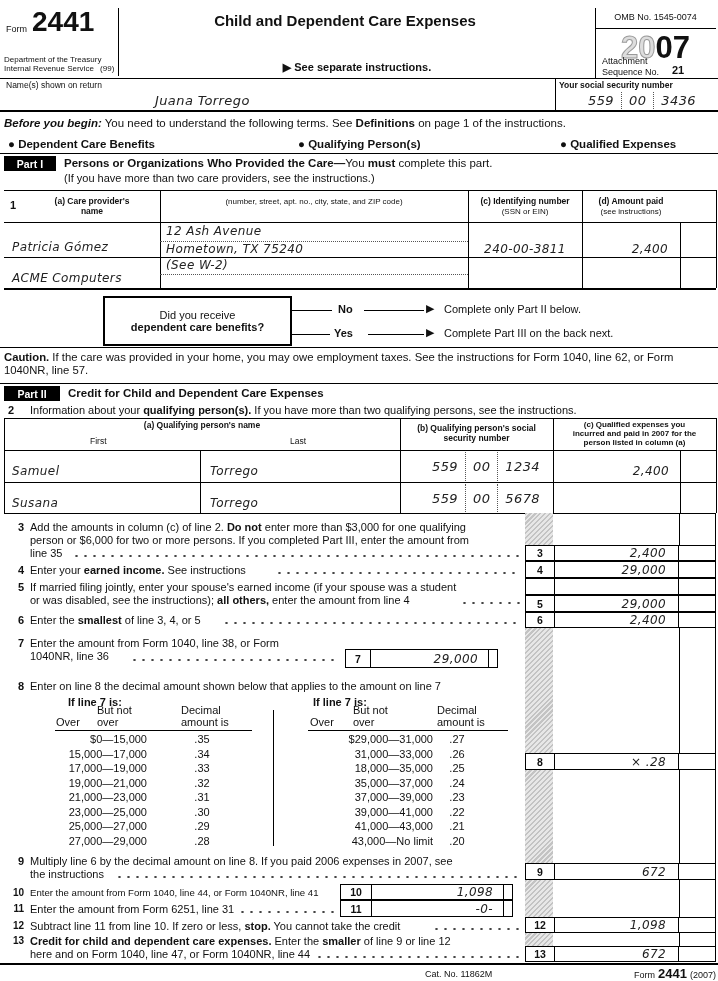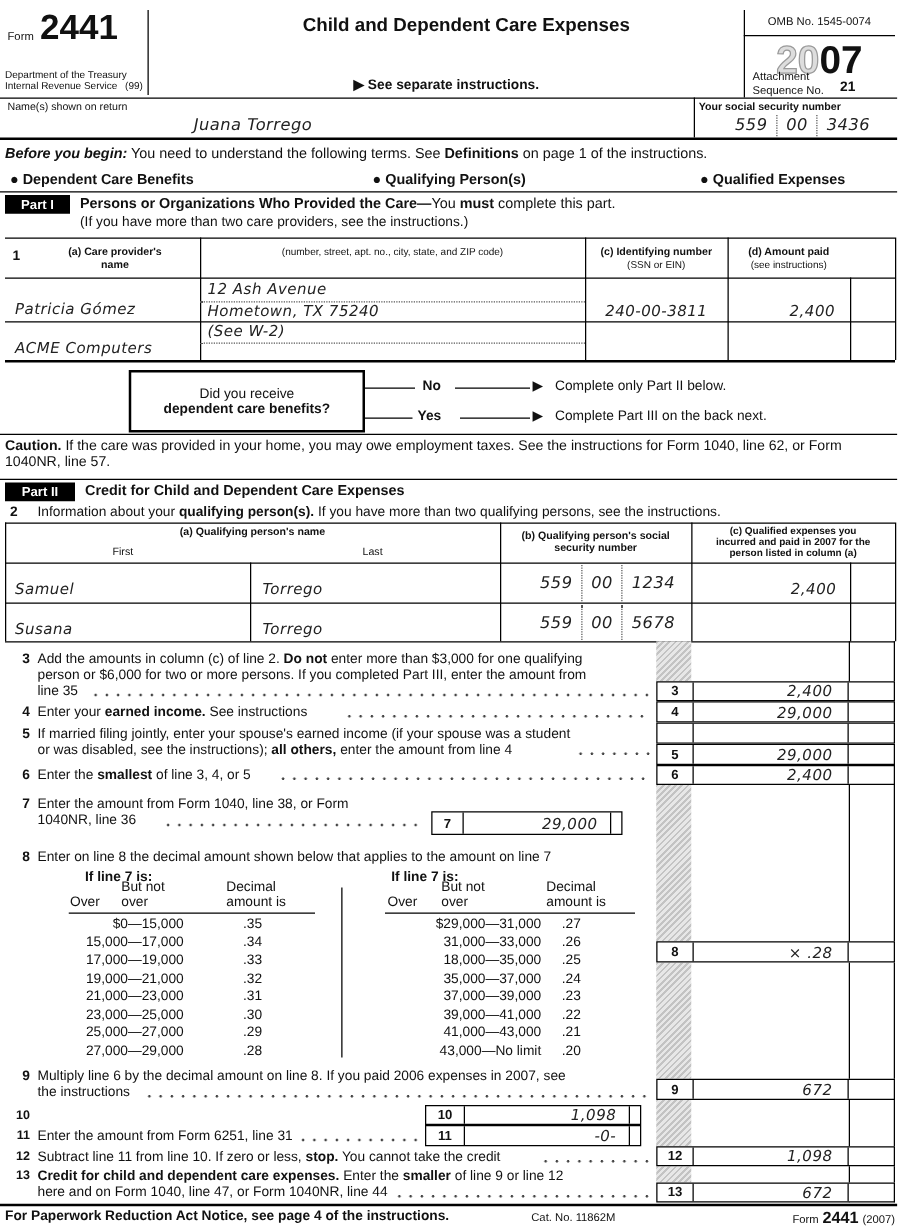--- a/index.html
+++ b/index.html
@@ -38,21 +38,21 @@
 <div class="page">
 
   <span class="abs" style="left:6px;top:24px;font-size:9px;">Form</span>
   <span class="abs b" style="left:32px;top:6px;font-size:28px;">2441</span>
   <div class="vl" style="left:118px;top:8px;height:68px;"></div>
   <span class="abs xs" style="left:4px;top:55px;">Department of the Treasury</span>
   <div class="abs xs" style="left:4px;top:64px;">
     <span>Internal Revenue Service</span>
     <span style="margin-left:4px;">(99)</span>
   </div>
-  <div class="abs ctr b" style="left:136px;top:12px;width:474px;font-size:15px;">Child and Dependent Care Expenses</div>
+  <div class="abs ctr b" style="left:108px;top:12px;width:474px;font-size:15px;">Child and Dependent Care Expenses</div>
   <div class="abs ctr b" style="left:120px;top:61px;width:474px;font-size:11px;">
     <span>▶</span>
     <span>See separate instructions.</span>
   </div>
   <div class="vl" style="left:595px;top:8px;height:70px;"></div>
   <div class="abs ctr" style="left:595px;top:12px;width:121px;font-size:9px;">OMB No. 1545-0074</div>
   <div class="hl" style="left:595px;top:28px;width:121px;"></div>
   <div class="abs ctr" style="left:595px;top:30px;width:121px;font-size:31px;font-weight:bold;">
     <span class="y20">20</span><span>07</span>
   </div>
@@ -360,20 +360,21 @@
   <div class="abs ctr" style="left:440px;top:835px;width:34px;">.20</div>
 
   <div class="abs rt b" style="left:4px;top:855px;width:20px;">9</div>
   <div class="abs lead13" style="left:30px;top:855px;width:495px;">
     <span>Multiply line 6 by the decimal amount on line 8. If you paid 2006 expenses in 2007, see</span><br>
     <span>the instructions</span>
   </div>
   <div class="dot" style="left:115px;top:876px;width:405px;"></div>
 
   <div class="abs rt b" style="left:4px;top:887px;width:20px;font-size:10px;">10</div>
+  <div class="abs" style="left:30px;top:887px;font-size:9.6px;">Enter the amount from Form 1040, line 44, or Form 1040NR, line 41</div>
   <div class="ibox" style="left:340px;top:884px;width:173px;height:16px;">
     <div class="inum" style="width:30px;">10</div>
     <div class="iamt hand">1,098</div>
     <div class="isliver"></div>
   </div>
 
   <div class="abs rt b" style="left:4px;top:903px;width:20px;font-size:10px;">11</div>
   <div class="abs" style="left:30px;top:903px;">Enter the amount from Form 6251, line 31</div>
   <div class="dot" style="left:238px;top:911px;width:98px;"></div>
   <div class="ibox" style="left:340px;top:900px;width:173px;height:17px;">
@@ -389,21 +390,20 @@
   <div class="dot" style="left:432px;top:928px;width:88px;"></div>
 
   <div class="abs rt b" style="left:4px;top:935px;width:20px;font-size:10px;">13</div>
   <div class="abs lead13" style="left:30px;top:935px;width:495px;">
     <span class="b">Credit for child and dependent care expenses.</span><span> Enter the </span><span class="b">smaller</span><span> of line 9 or line 12</span><br>
     <span>here and on Form 1040, line 47, or Form 1040NR, line 44</span>
   </div>
   <div class="dot" style="left:315px;top:956px;width:205px;"></div>
 
   <div class="hl" style="left:0px;top:963px;width:718px;height:2px;"></div>
-  <div class="abs b" style="left:4px;top:967px;">For Paperwork Reduction Act Notice, see page 4 of the instructions.</div>
   <div class="abs" style="left:425px;top:969px;font-size:9px;text-align:center;">Cat. No. 11862M</div>
   <div class="abs rt" style="left:580px;top:966px;width:136px;">
     <span style="font-size:9px;">Form</span>
     <span class="b" style="font-size:13px;">2441</span>
     <span style="font-size:9px;">(2007)</span>
   </div>
 
 </div>
 
 </body></html>

